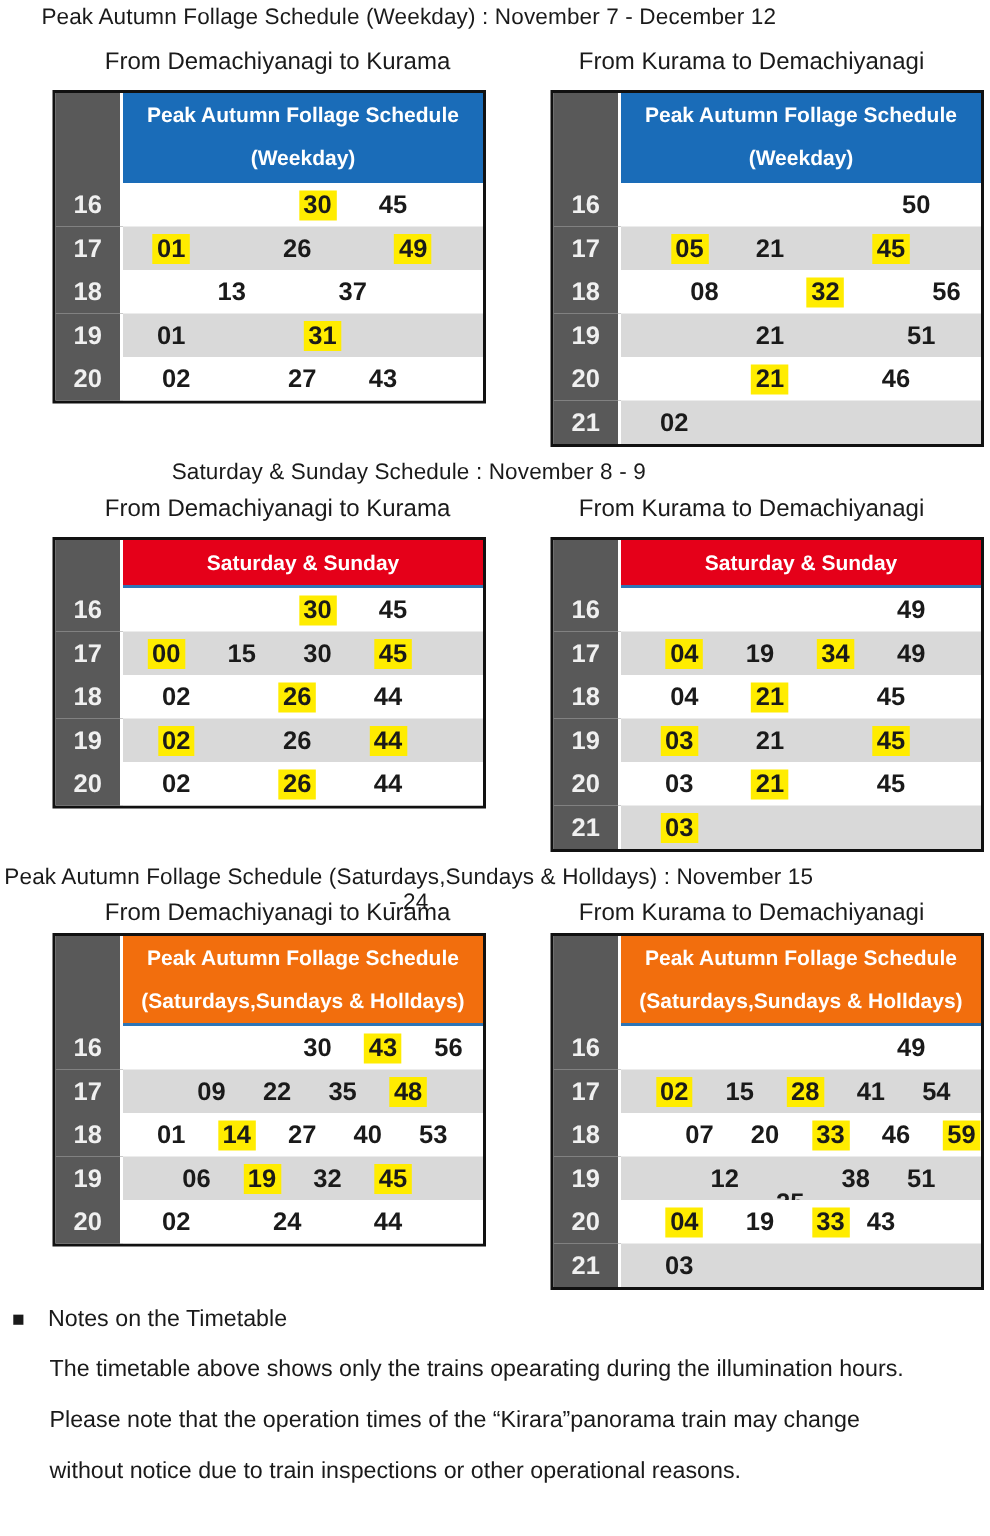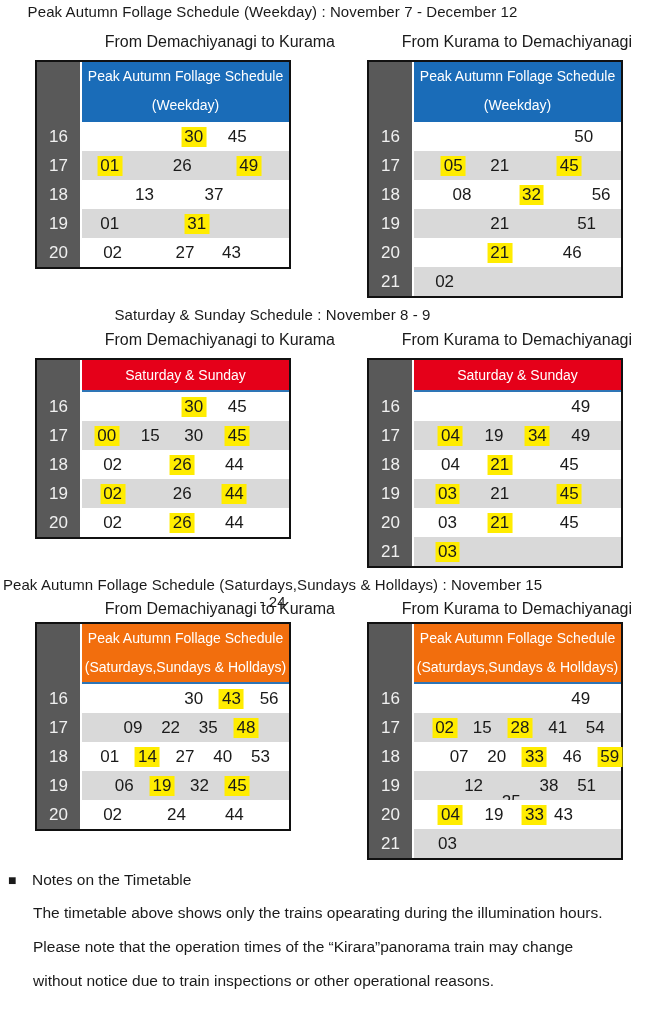--- a/index.html
+++ b/index.html
@@ -3,30 +3,30 @@
 <meta charset="utf-8">
 <style>
   html,body{margin:0;padding:0;}
   body{
     width:660px;height:1024px;position:relative;overflow:hidden;
     background:#ffffff;color:#1a1a1a;
     font-family:"Liberation Sans","DejaVu Sans",sans-serif;
   }
   .abs{position:absolute;}
   .sec-title{left:0;width:545px;text-align:center;font-size:15px;letter-spacing:0.1px;}
-  .caption{text-align:right;font-size:16px;}
+  .caption{text-align:center;font-size:16px;}
   .cap-l{left:35px;width:300px;}
   .cap-r{left:370px;width:262px;}
   .s1-title{top:3px;}   .s1-cap{top:33px;}  .s1-tbl{top:60px;}
   .s2-title{top:306px;} .s2-cap{top:331px;} .s2-tbl{top:358px;border-radius:24px;}
   .s3-title{top:576px;} .s3-cap{top:600px;} .s3-tbl{top:622px;}
   .tbl-l{left:35px;} .tbl-r{left:367px;}
 
   
-  .tt{width:256px;border:2px solid #111;box-sizing:border-box;background:#fff;}
+  .tt{width:289px;border:2px solid #111;box-sizing:border-box;background:#fff;font-weight:bold;}
   .tt-head{display:flex;}
   .hourcol{flex:0 0 45px;width:45px;background:#595959;border-right:2px solid #fff;box-sizing:border-box;}
   .tt-headmain{
     flex:1;color:#fff;text-align:center;font-size:14px;
     display:flex;flex-direction:column;justify-content:center;box-sizing:border-box;
   }
   .hl-line{line-height:29px;}
   .tt-row{display:flex;height:29px;}
   .tt-row .hour{
     flex:0 0 45px;width:45px;background:#595959;border-right:2px solid #fff;box-sizing:border-box;

